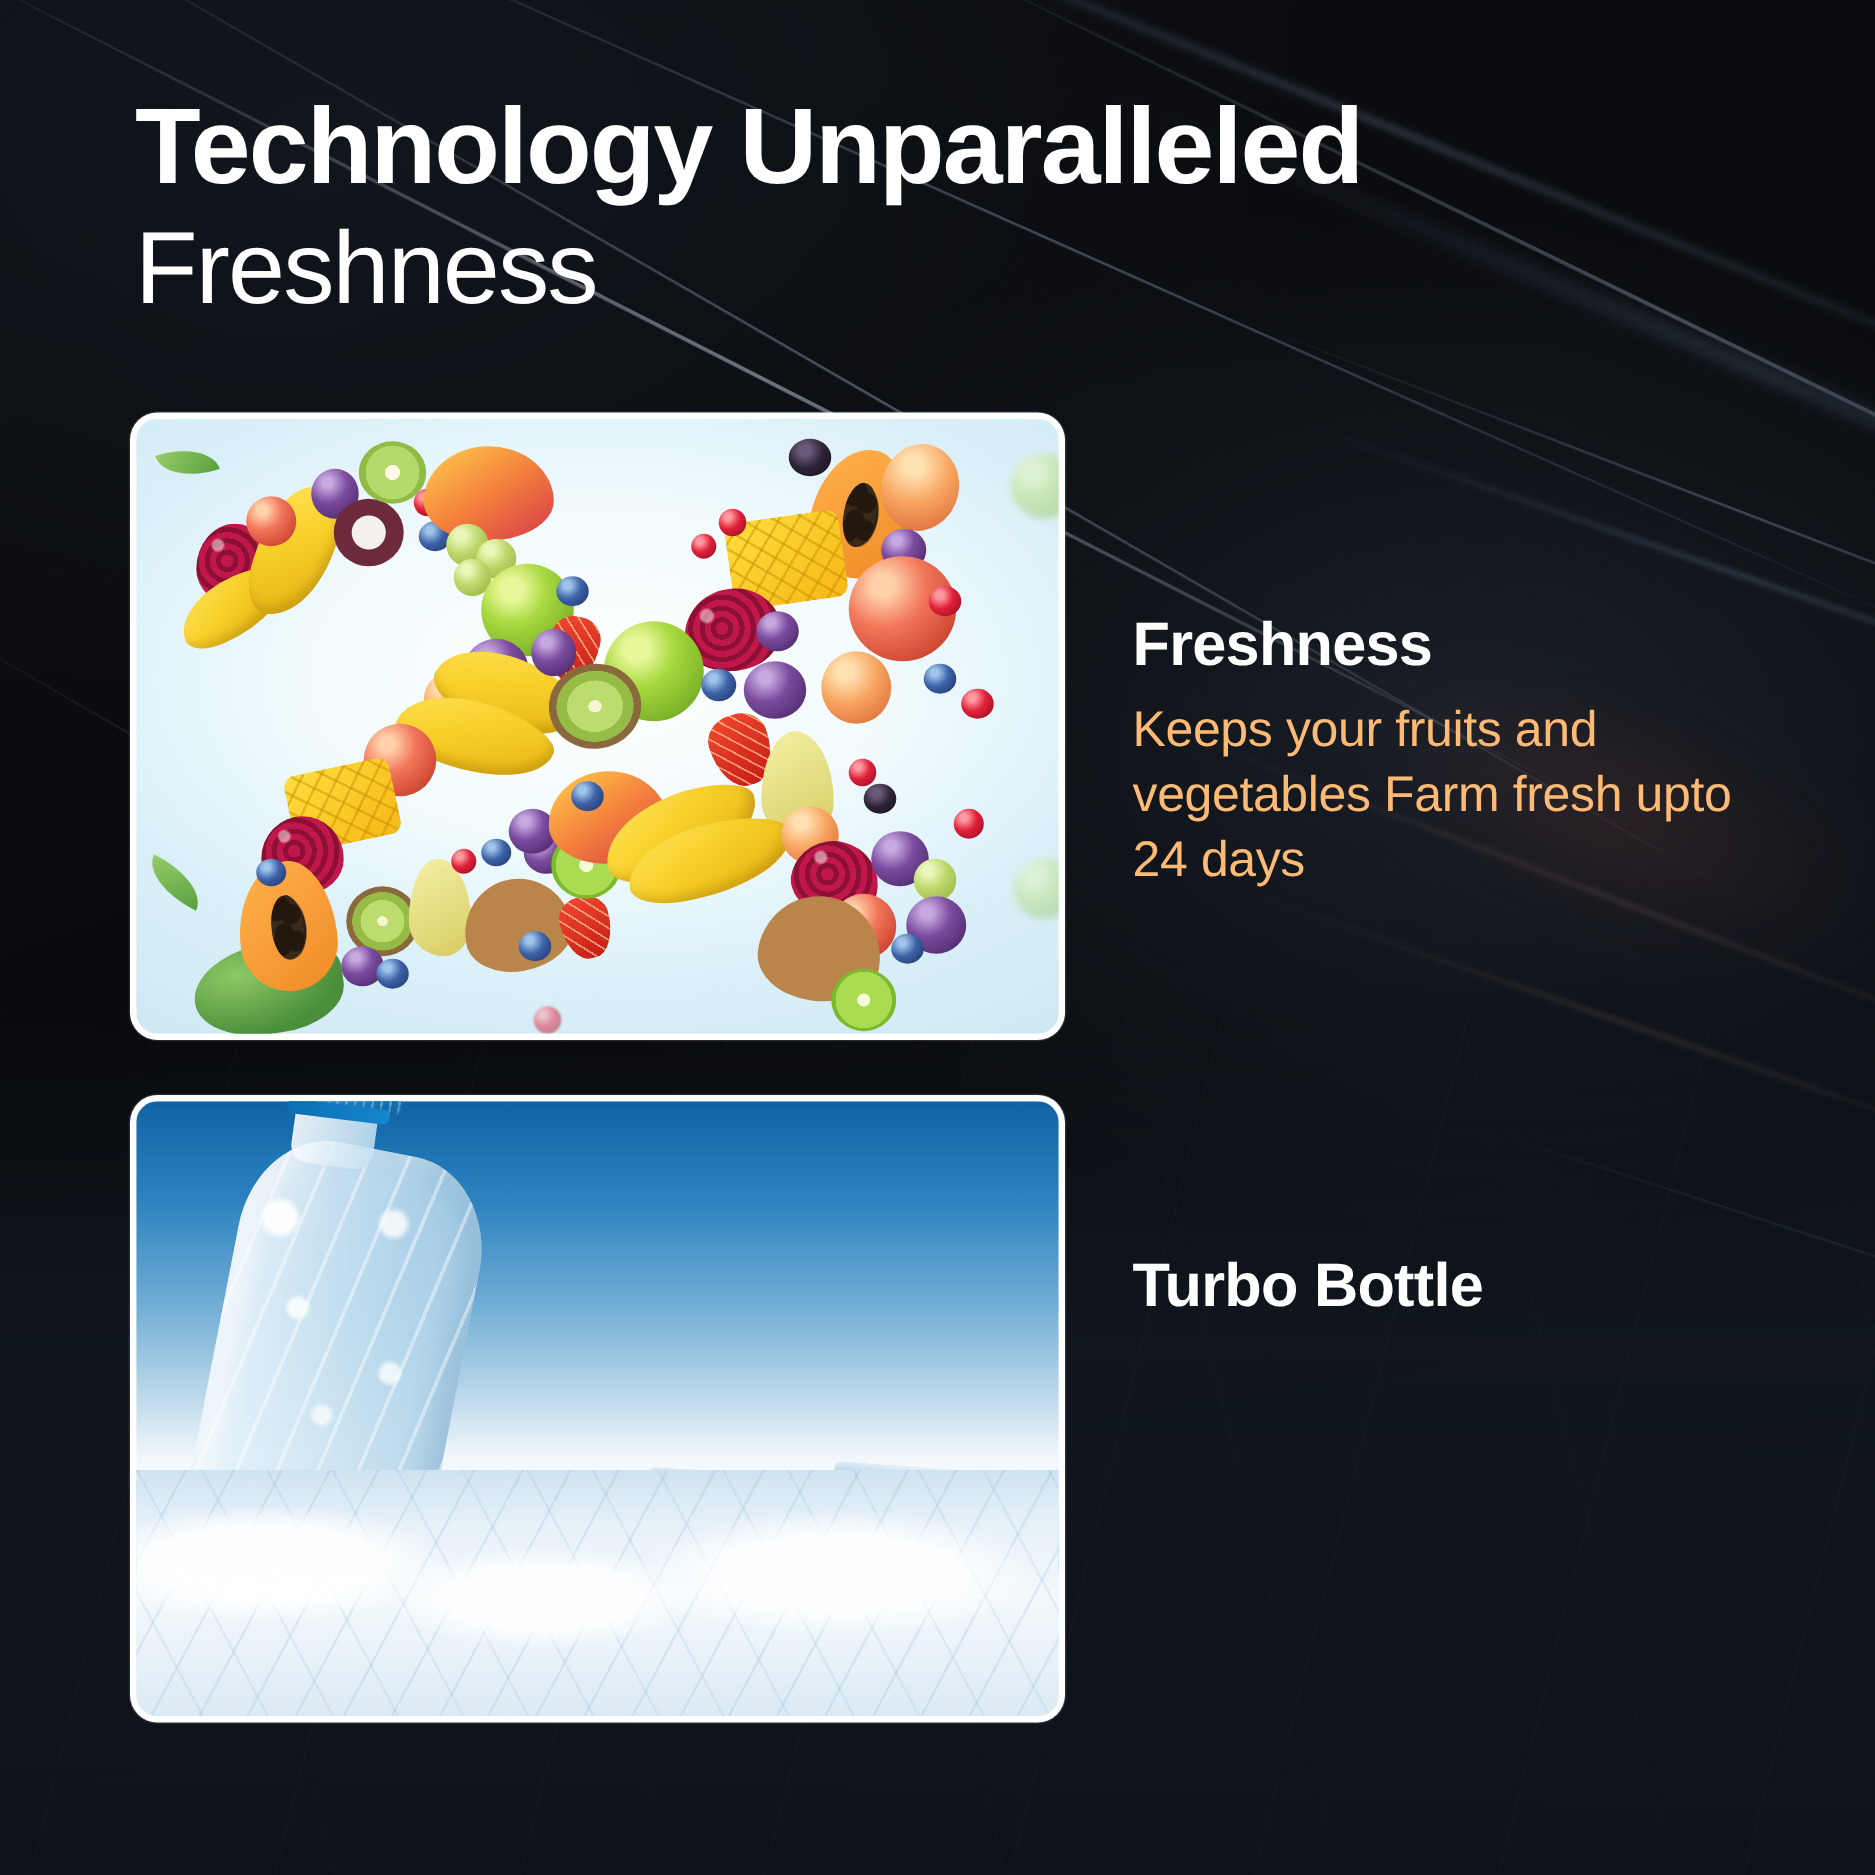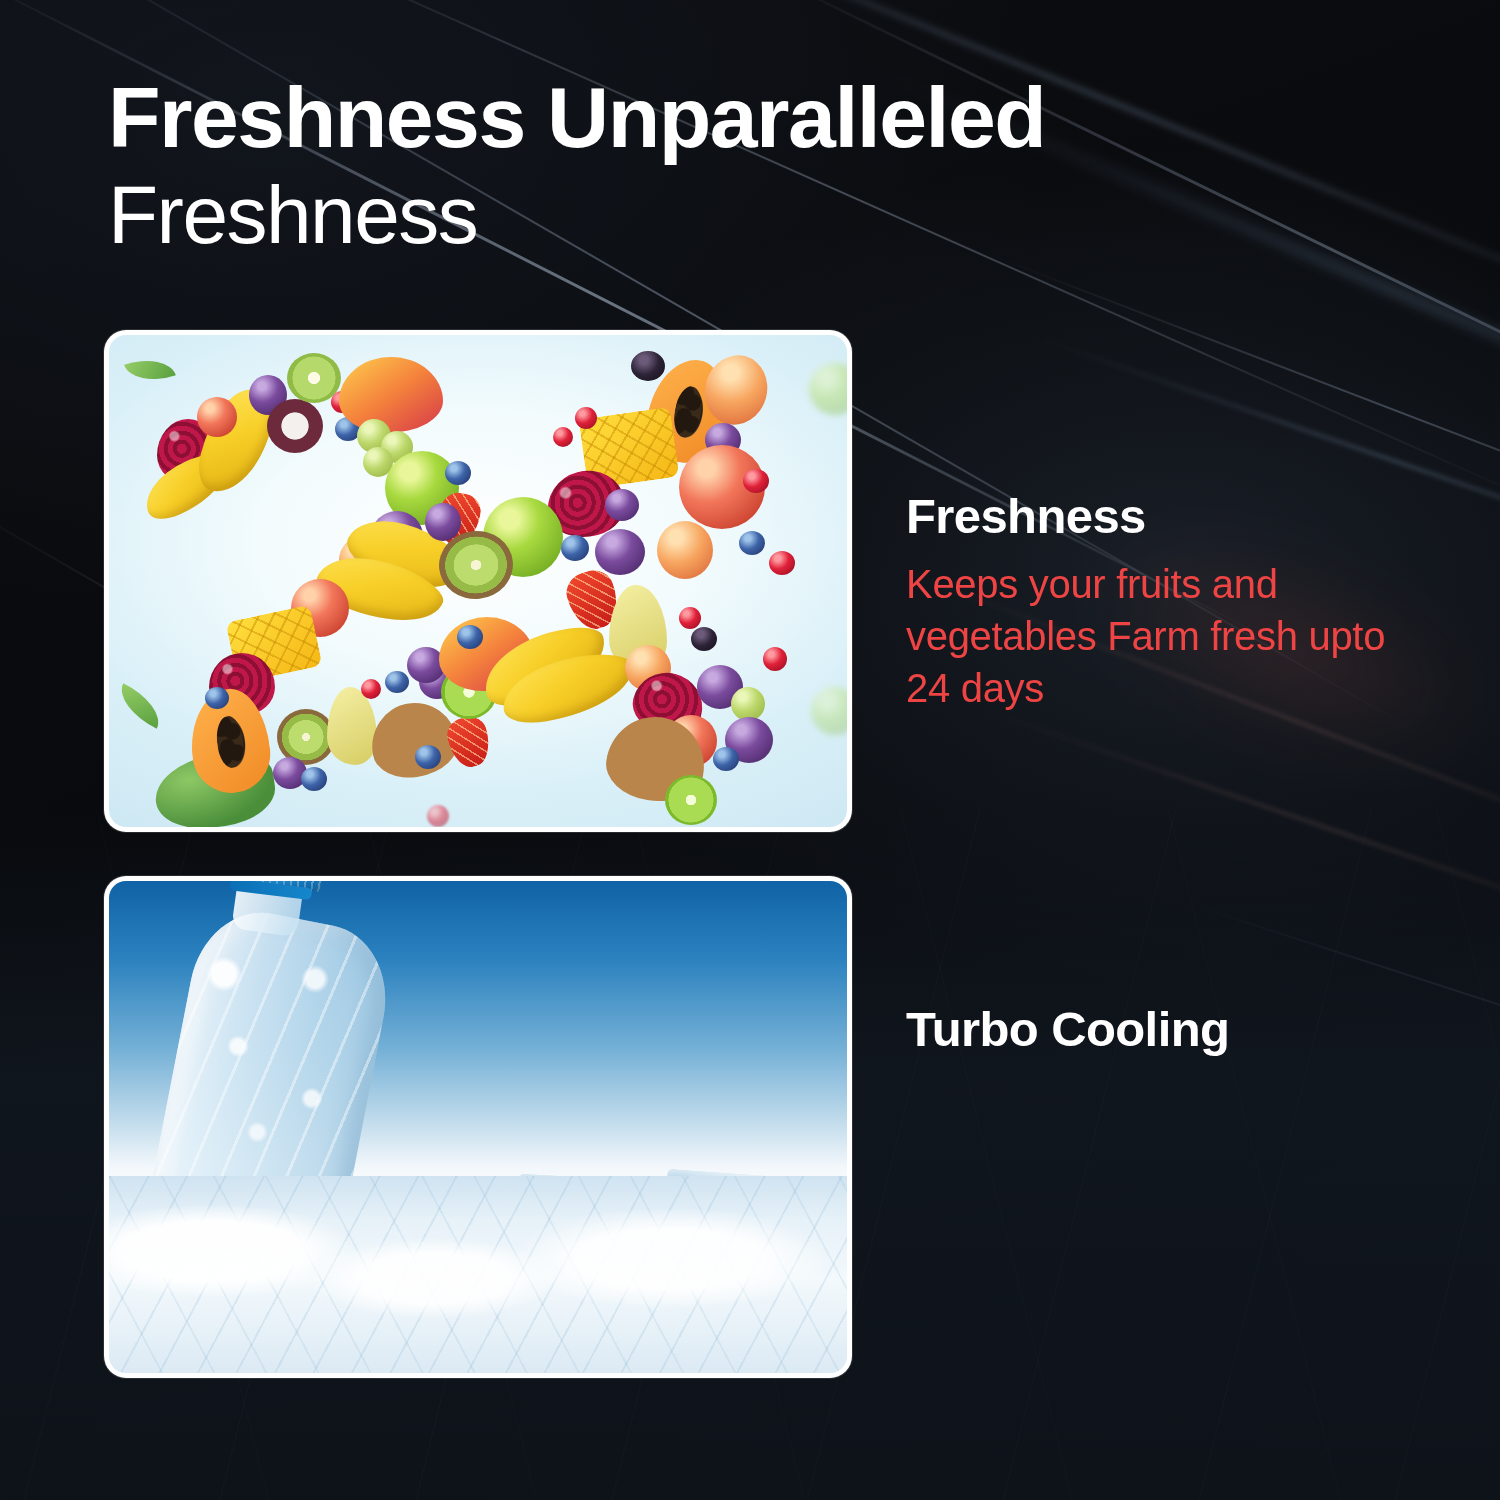--- a/index.html
+++ b/index.html
@@ -276,21 +276,21 @@
     font-weight:700;
     line-height:1.12;
     letter-spacing:-0.6px;
     margin-bottom:14px;
   }
   .feature p {
     font-size:40px;
     font-weight:400;
     line-height:1.3;
     letter-spacing:-0.3px;
-    color:#ef4444;
+    color:#fdba74;
   }
 </style>
 </head>
 <body>
 
 <div id="poster">
 
   <div class="bg-base"></div>
   <div class="streaks">
     <div class="streak" style="left:-60px;  top:-40px;  width:1500px; height:3px;  background:linear-gradient(90deg,rgba(255,255,255,0),rgba(200,215,235,.5),rgba(255,255,255,0)); transform:rotate(27deg);"></div>
@@ -304,21 +304,21 @@
     <div class="streak" style="left:880px;  top:560px;  width:900px;  height:3px;  background:linear-gradient(90deg,rgba(255,255,255,0),rgba(150,110,105,.3),rgba(255,255,255,0)); transform:rotate(21deg); filter:blur(2px);"></div>
     <div class="streak" style="left:960px;  top:700px;  width:800px;  height:3px;  background:linear-gradient(90deg,rgba(255,255,255,0),rgba(160,118,112,.28),rgba(255,255,255,0)); transform:rotate(19deg); filter:blur(2px);"></div>
     <div class="streak" style="left:-80px;  top:480px;  width:700px;  height:2px;  background:linear-gradient(90deg,rgba(255,255,255,0),rgba(150,165,190,.18),rgba(255,255,255,0)); transform:rotate(30deg);"></div>
     <div class="streak" style="left:1180px; top:900px;  width:600px;  height:2px;  background:linear-gradient(90deg,rgba(255,255,255,0),rgba(160,180,205,.22),rgba(255,255,255,0)); transform:rotate(18deg);"></div>
   </div>
   <div class="glow-warm" style="left:1080px; top:560px; width:420px; height:180px; background:radial-gradient(ellipse, rgba(120,60,55,.28), rgba(0,0,0,0) 70%); transform:rotate(20deg);"></div>
   <div class="glow-warm" style="left:250px; top:480px; width:360px; height:150px; background:radial-gradient(ellipse, rgba(90,55,50,.18), rgba(0,0,0,0) 70%); transform:rotate(25deg);"></div>
   <div class="bg-floor"></div>
 
   <h1 class="headline">
-    <span class="l1">Freshness Unparalleled</span>
+    <span class="l1">Technology Unparalleled</span>
     <span class="l2">Freshness</span>
   </h1>
 
   <div class="card" id="card-fruit">
     <div class="inner">
       <div class="fruit-bg"></div>
 
       <div class="leaf" style="left:18px;  top:22px;  width:46px; height:26px; transform:rotate(-18deg);"></div>
       <div class="leaf" style="left:6px;   top:358px; width:50px; height:26px; transform:rotate(26deg);"></div>
       <div class="sprig" style="left:46px; top:420px; width:120px; height:72px; transform:rotate(-8deg); border-radius:60% 40% 50% 50%; background:radial-gradient(ellipse at 30% 30%, #86c455, #3b8425 70%);"></div>
@@ -433,17 +433,17 @@
   <div class="feature" id="feature-1">
     <h2>
       <br>
       <span>Freshness</span>
     </h2>
     <p>Keeps your fruits and vegetables Farm fresh upto 24 days</p>
   </div>
 
   <div class="feature" id="feature-2">
     <h2>
-      <span>Turbo Cooling</span><br>
+      <span>Turbo Bottle</span><br>
     </h2>
   </div>
 
 </div>
 
 </body></html>

